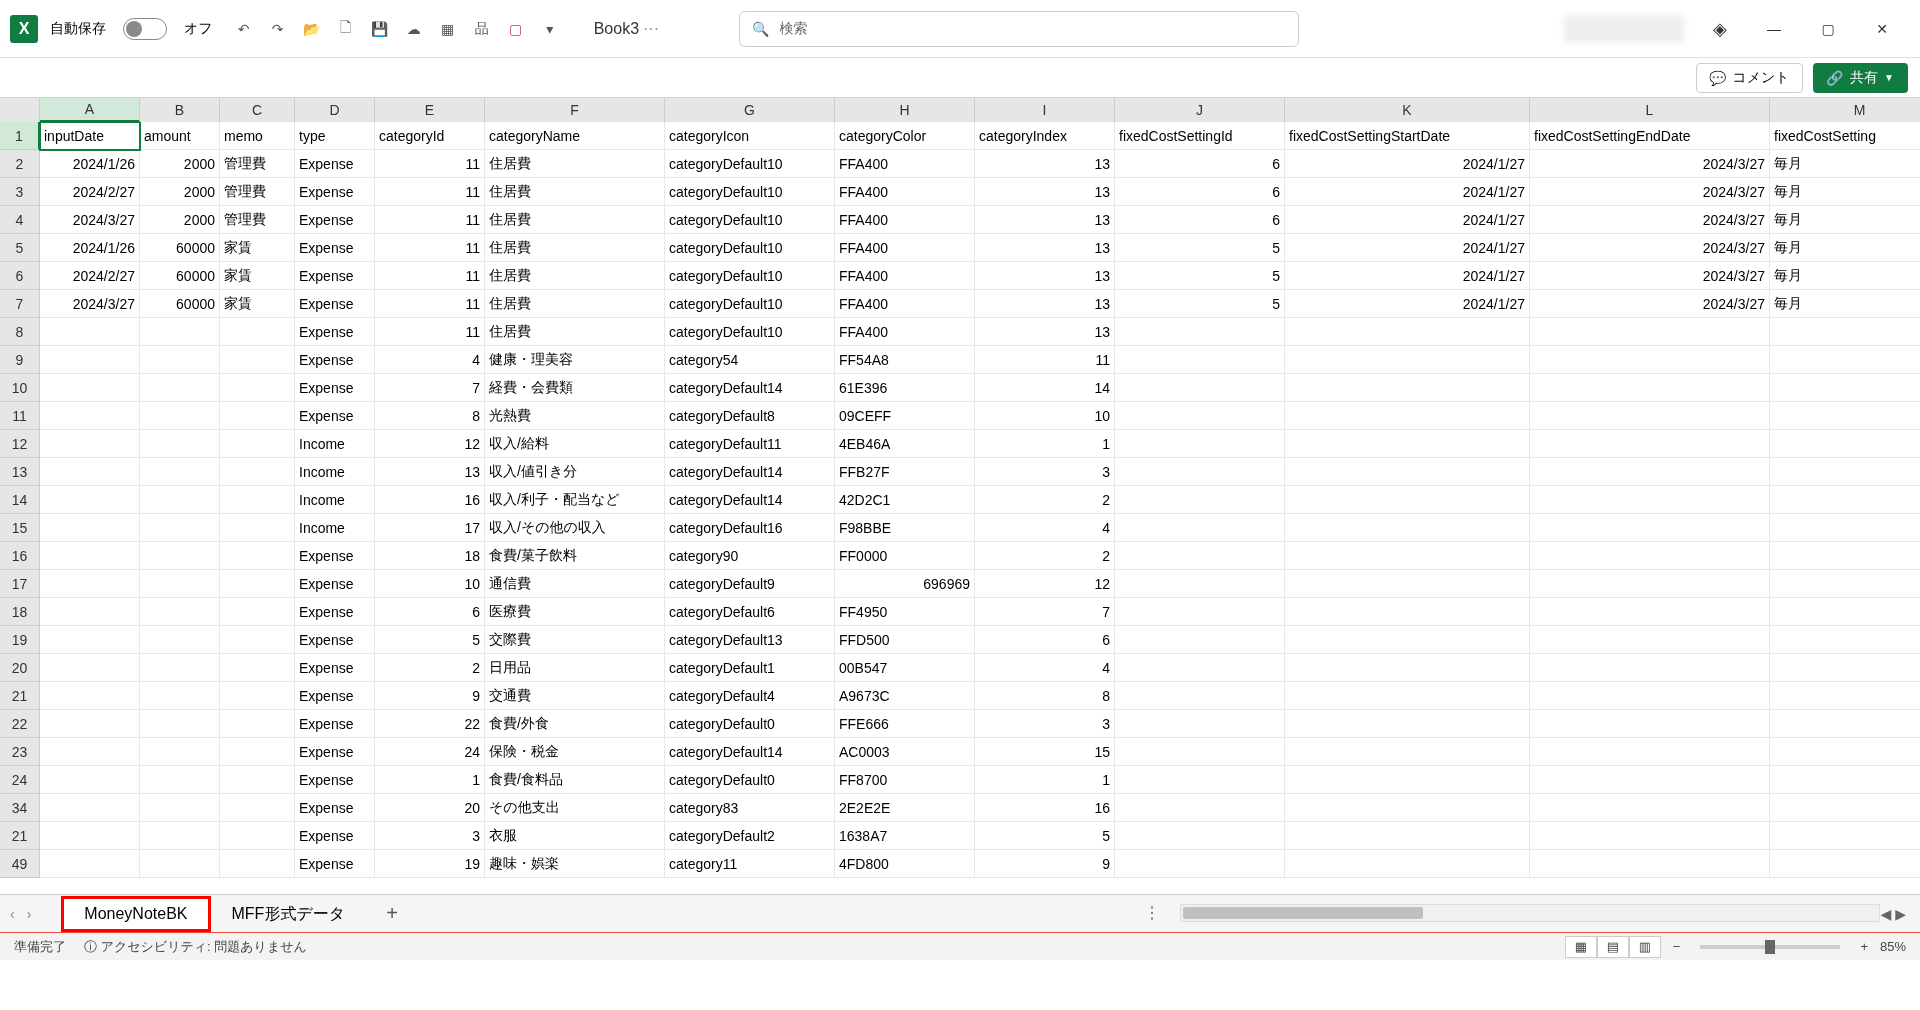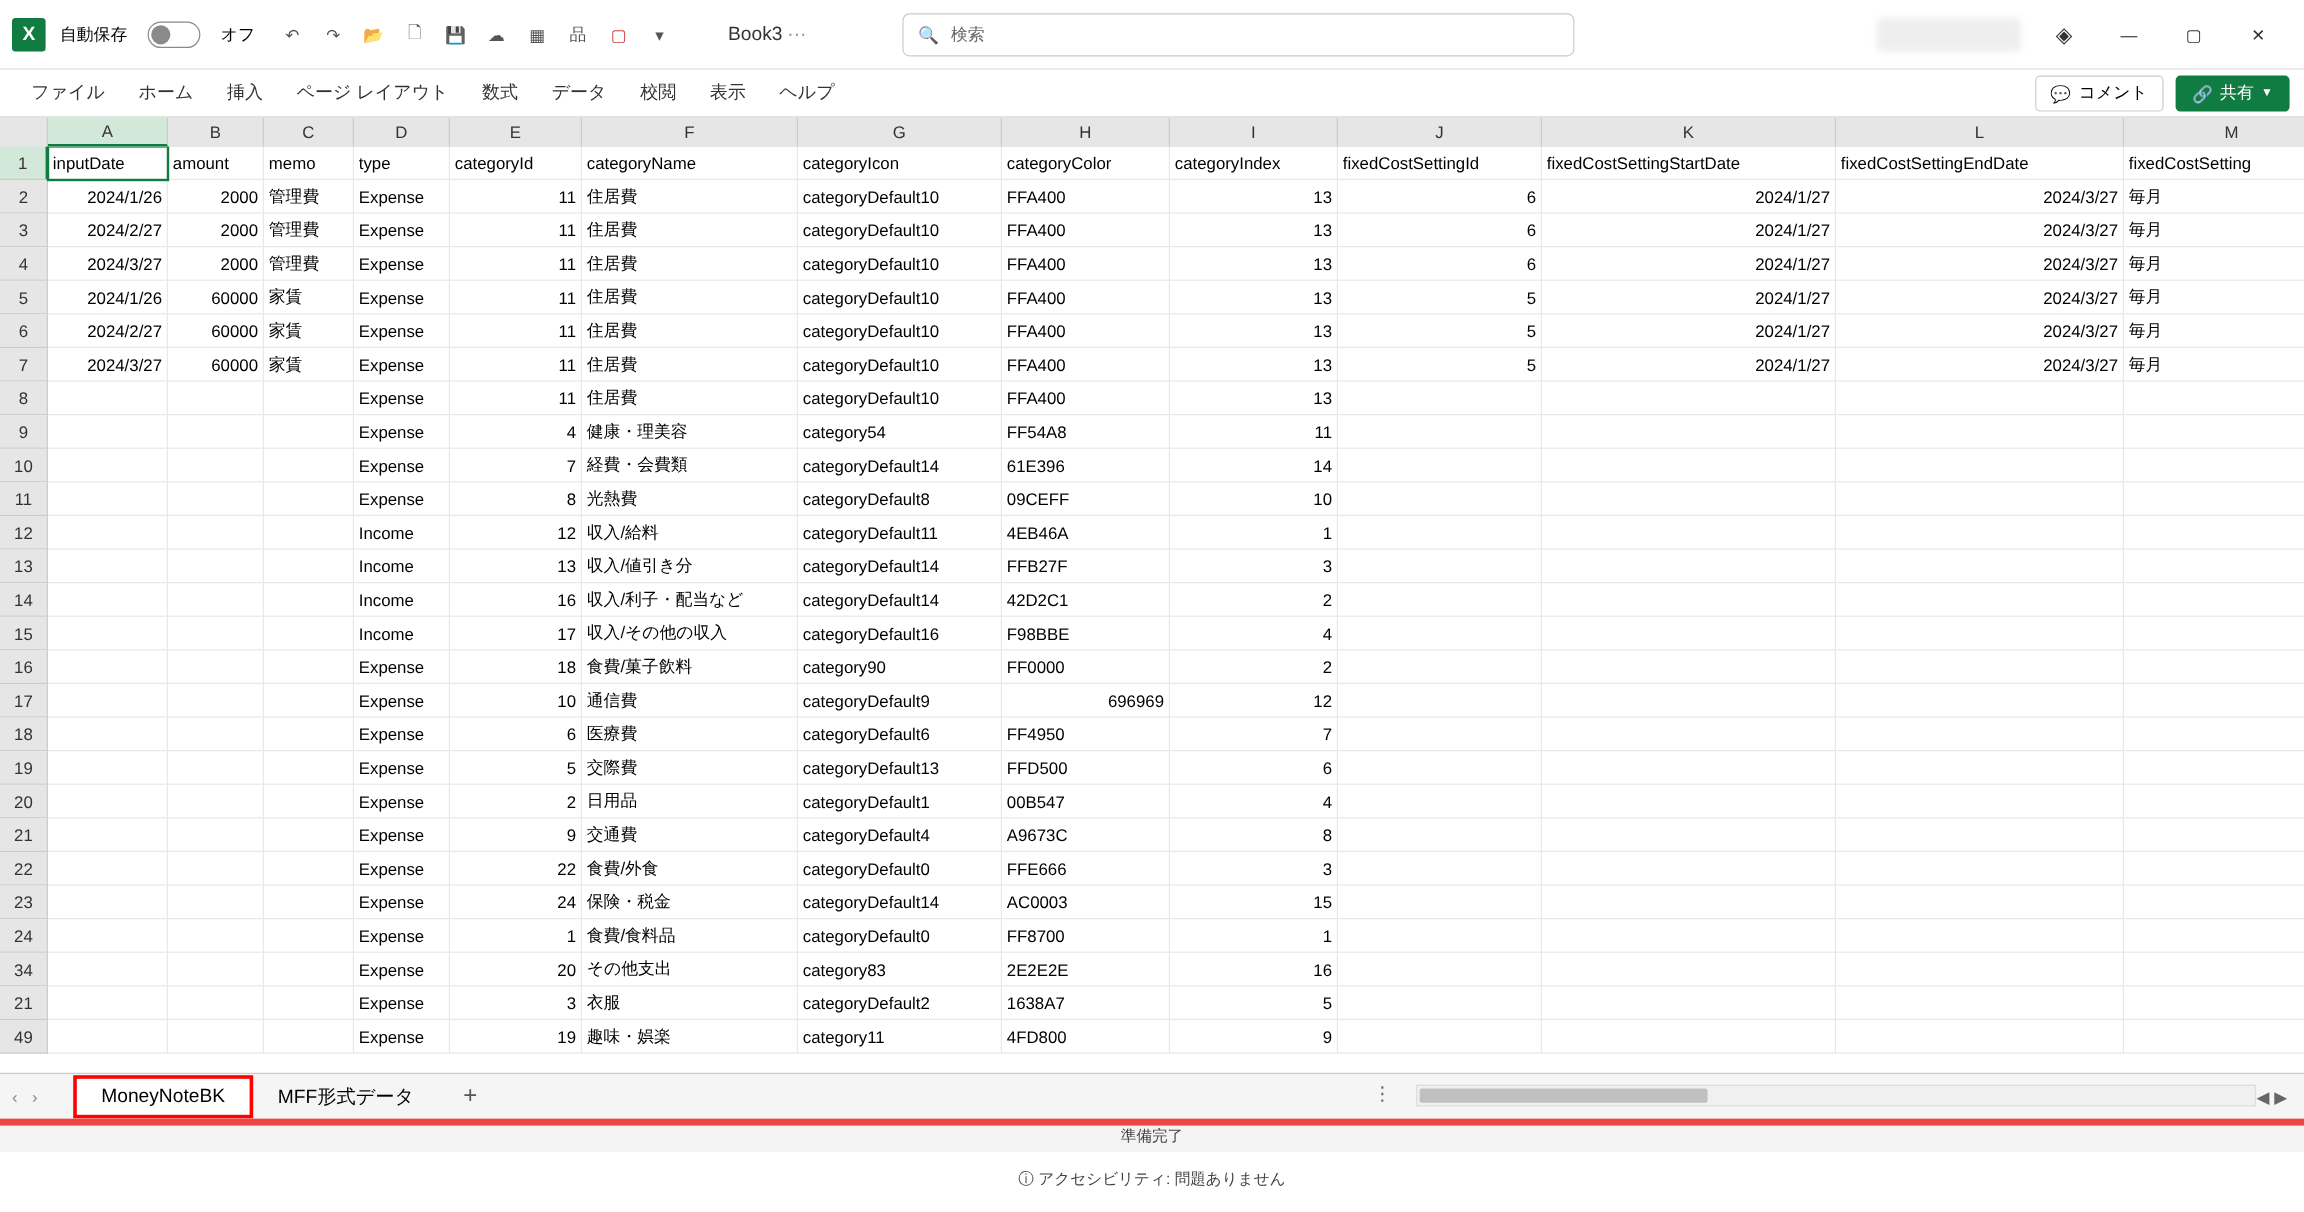--- a/index.html
+++ b/index.html
@@ -6,21 +6,21 @@
 body { background: #fff; overflow: hidden; width: 1920px; height: 1010px; font-size: 14px; }
 
 
 .titlebar { height: 58px; background: #fff; display: flex; align-items: center; padding: 0 10px; border-bottom: 1px solid #e0e0e0; }
 .app-icon { width: 28px; height: 28px; background: #107C41; display:flex; align-items:center; justify-content:center; color:#fff; font-weight:bold; font-size:16px; margin-right:12px; border-radius:3px;}
 .autosave { display: flex; align-items: center; gap: 17px; font-size: 14px; margin-right:10px;}
 .toggle { width: 44px; height: 22px; border: 1px solid #8a8a8a; border-radius: 11px; position: relative; background:#fff;}
 .toggle::after { content:""; width:16px; height:16px; background:#8a8a8a; border-radius:50%; position:absolute; left:2px; top:2px;}
 .qat { display:flex; gap:8px; margin-left:8px; align-items:center;}
 .qat-btn { width:26px; height:26px; display:flex; align-items:center; justify-content:center; color:#555; cursor:pointer; border-radius:4px;}
-.booktitle { margin-left: 44px; font-size: 16px; color:#333;}
+.booktitle { margin-left: 31px; font-size: 16px; color:#333;}
 .booktitle .dots { color:#888; margin-left:4px;}
 .searchbox { margin-left: 80px; width: 560px; height: 36px; border:1px solid #ccc; border-radius:6px; display:flex; align-items:center; padding:0 12px; color:#666; gap:10px;}
 .title-right { margin-left:auto; display:flex; gap:18px; align-items:center; padding-right:10px;}
 .account-blur { width:120px; height:28px; background:#eee; filter:blur(3px); border-radius:4px;}
 .win-btn { width:36px; height:36px; display:flex; align-items:center; justify-content:center; color:#333; cursor:pointer;}
 .diamond { font-size:18px; }
 
 
 .ribbon { height: 40px; display:flex; align-items:center; padding: 0 12px; border-bottom:1px solid #d0d0d0;}
 .ribbon-tab { padding: 8px 14px; font-size:15px; color:#333; cursor:pointer; border-radius:4px;}
@@ -49,21 +49,21 @@
 .sheet-tab { padding:6px 20px; background:#fff; border:1px solid #ccc; border-bottom:none; font-size:16px; cursor:pointer; position:relative;}
 .sheet-tab.active { border:3px solid #ff0000; font-weight:400; z-index:3;}
 .sheet-tab.inactive { background:#f5f5f5; border:1px solid transparent; border-bottom:none;}
 .add-sheet { margin-left:20px; font-size:20px; color:#555; cursor:pointer;}
 .hscroll-track { position:absolute; right:40px; bottom:10px; width:700px; height:18px; background:#f0f0f0; border:1px solid #ddd;}
 .hscroll-thumb { position:absolute; left:2px; top:2px; width:240px; height:12px; background:#c0c0c0; border-radius:2px;}
 .kebab { position:absolute; right:760px; bottom:10px; color:#666; font-size:16px;}
 .hnav { position:absolute; right:14px; bottom:10px; display:flex; gap:4px; color:#666;}
 
 
-.status-bar { height:28px; background:#f3f3f3; border-top:6px solid #ef4444; display:flex; align-items:center; padding:0 14px; font-size:13px; color:#444; gap:18px;flex-direction:column;}
+.status-bar { height:28px; background:#f3f3f3; border-top:1px solid #ef4444; display:flex; align-items:center; padding:0 14px; font-size:13px; color:#444; gap:18px;}
 .status-right { margin-left:auto; display:flex; align-items:center; gap:12px;}
 .view-btns { display:flex; gap:0;}
 .view-btn { width:32px; height:22px; border:1px solid #ccc; display:flex; align-items:center; justify-content:center; background:#fff;}
 .zoom-slider { width:140px; height:4px; background:#ccc; position:relative; margin:0 8px;}
 .zoom-thumb { width:10px; height:14px; background:#666; position:absolute; left:50%; top:-5px; transform:translateX(-50%);}
 .zoom-tick { position:absolute; left:50%; top:-3px; width:1px; height:10px; background:#888;}
 </style>
 </head>
 <body>
 
@@ -96,31 +96,20 @@
   <div class="title-right">
     <div class="account-blur"></div>
     <div class="win-btn diamond">◈</div>
     <div class="win-btn">—</div>
     <div class="win-btn">▢</div>
     <div class="win-btn">✕</div>
   </div>
 </div>
 
 <div class="ribbon">
-  <div id="ribbon-tabs-holder" style="display:flex;">
-      <div class="ribbon-tab">ファイル</div>
-      <div class="ribbon-tab">ホーム</div>
-      <div class="ribbon-tab">挿入</div>
-      <div class="ribbon-tab">ページ レイアウト</div>
-      <div class="ribbon-tab">数式</div>
-      <div class="ribbon-tab">データ</div>
-      <div class="ribbon-tab">校閲</div>
-      <div class="ribbon-tab">表示</div>
-      <div class="ribbon-tab">ヘルプ</div>
-    </div>
   <div class="ribbon-right">
     <div class="comment-btn">
       <span>💬</span>
       <span>コメント</span>
     </div>
     <div class="share-btn">
       <span>🔗</span>
       <span>共有</span>
       <span class="chev">▼</span>
     </div>

